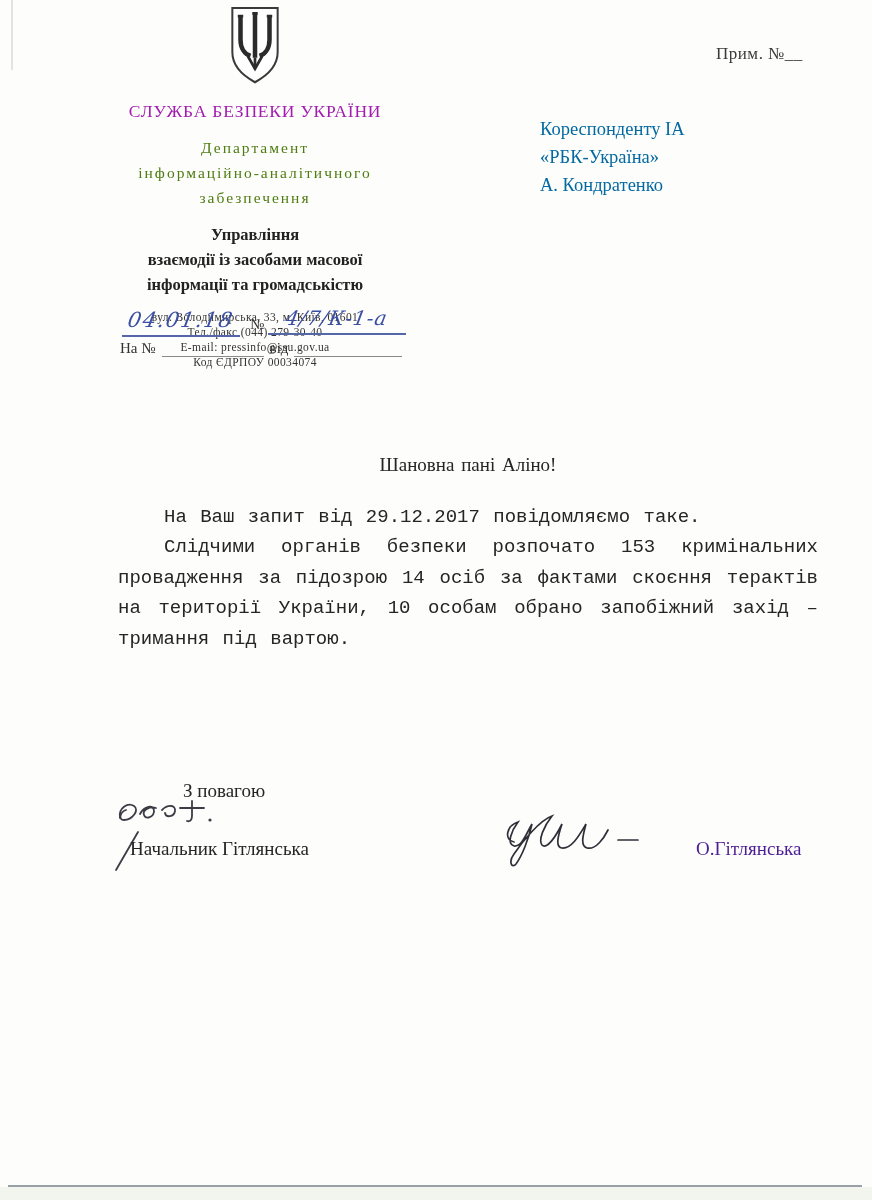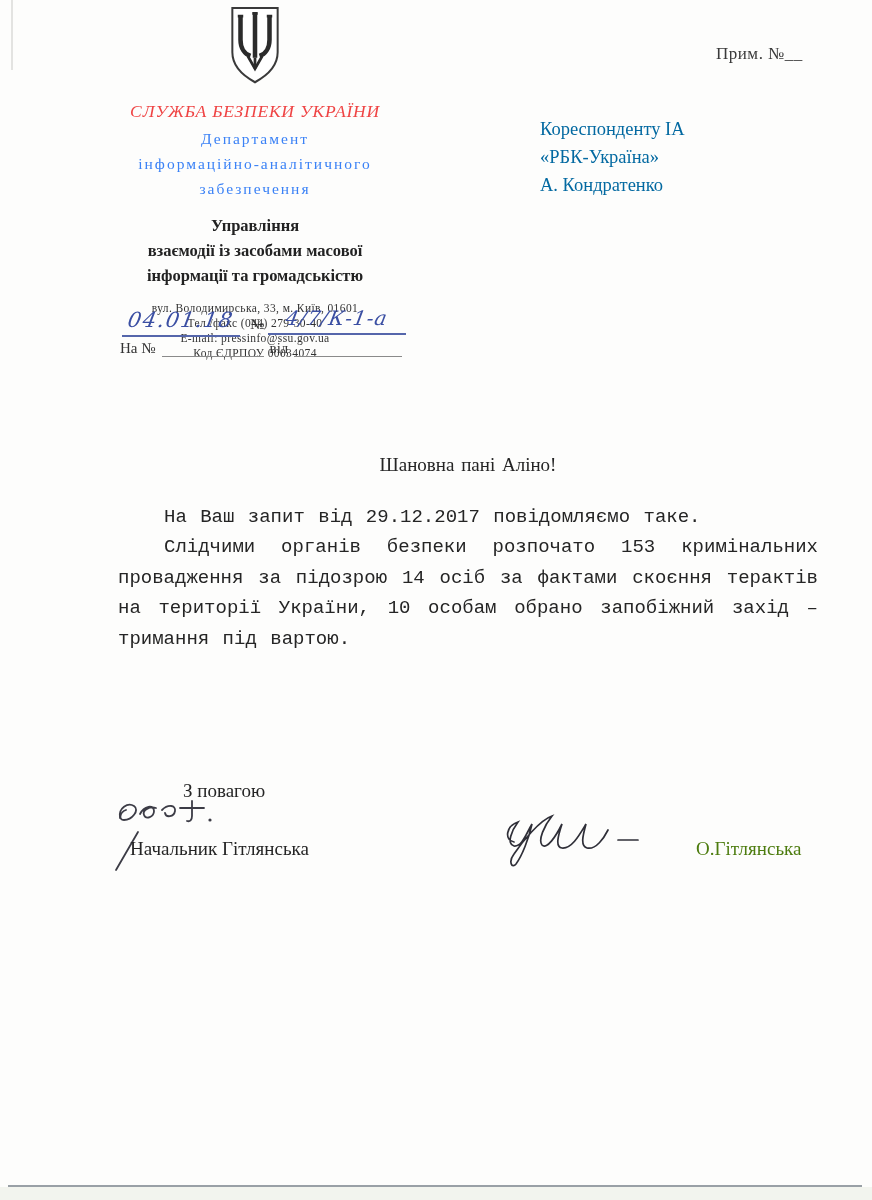--- a/index.html
+++ b/index.html
@@ -35,26 +35,26 @@
     font-size: 17px; color: #3a3a3a; letter-spacing: 0.5px;
   }
 
   .letterhead {
     position: absolute; left: 55px; top: 0; width: 400px;
     text-align: center;
   }
   .emblem { margin-top: 5px; }
   .org-name {
     margin-top: 10px;
-    font-size: 17.5px; letter-spacing: 0.8px; color: #ef4444; font-style: italic;
+    font-size: 17.5px; letter-spacing: 0.8px; color: #a21caf;
   }
   .department {
-    margin-top: 4px;
+    margin-top: 13px;
     font-size: 15.5px; line-height: 25px; letter-spacing: 2px;
-    color: #3b82f6; white-space: pre-line;
+    color: #4d7c0f; white-space: pre-line;
   }
   .unit {
     margin-top: 12px;
     font-size: 16.5px; line-height: 25px; font-weight: bold;
     color: #222; white-space: pre-line;
   }
   .address {
     margin-top: 13px;
     font-size: 11.5px; line-height: 15px; letter-spacing: 0.4px;
     color: #333; white-space: pre-line;
@@ -120,21 +120,21 @@
   }
   .position-title {
     position: absolute; left: 130px; top: 838px;
     font-size: 19px; color: #252525;
   }
   .signature {
     position: absolute; left: 492px; top: 808px;
   }
   .signer-name {
     position: absolute; left: 696px; top: 838px;
-    font-size: 19px; color: #4d7c0f;
+    font-size: 19px; color: #4c1d95;
   }
 </style>
 </head>
 <body>
 
 <div class="page">
 
   <div class="scan-left-edge"></div>
 
   <div class="copy-note">Прим. №__</div>

